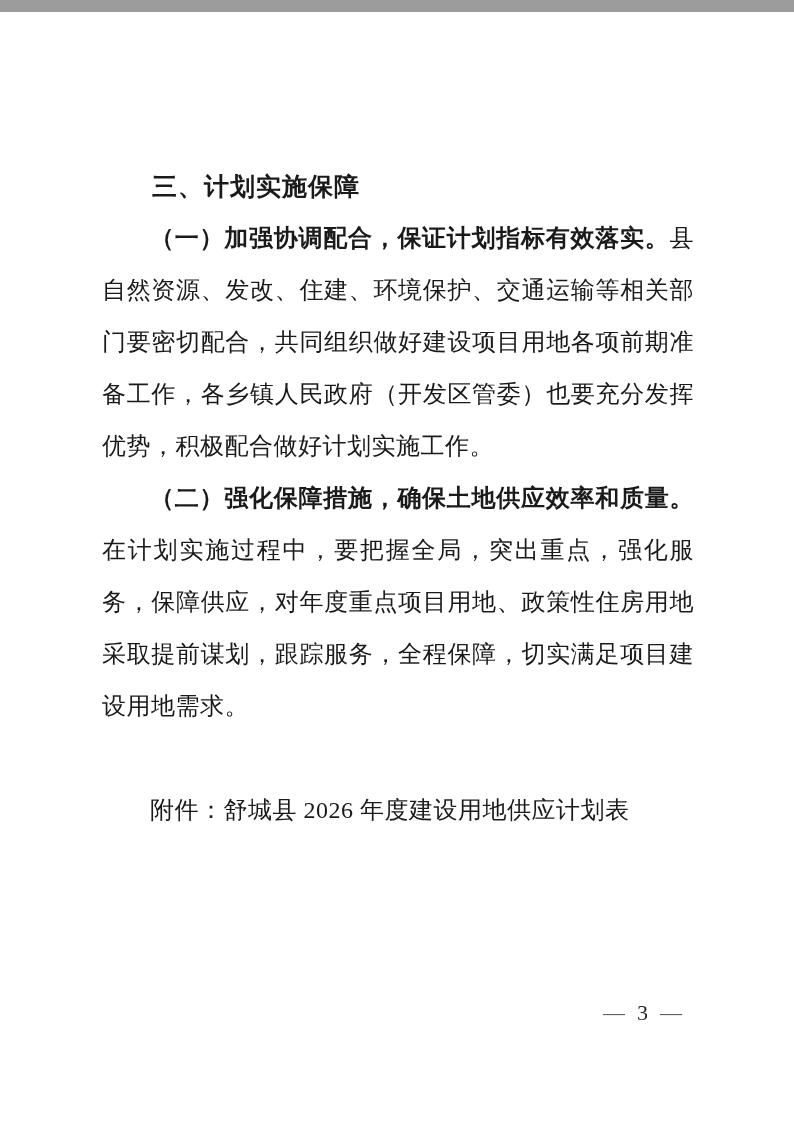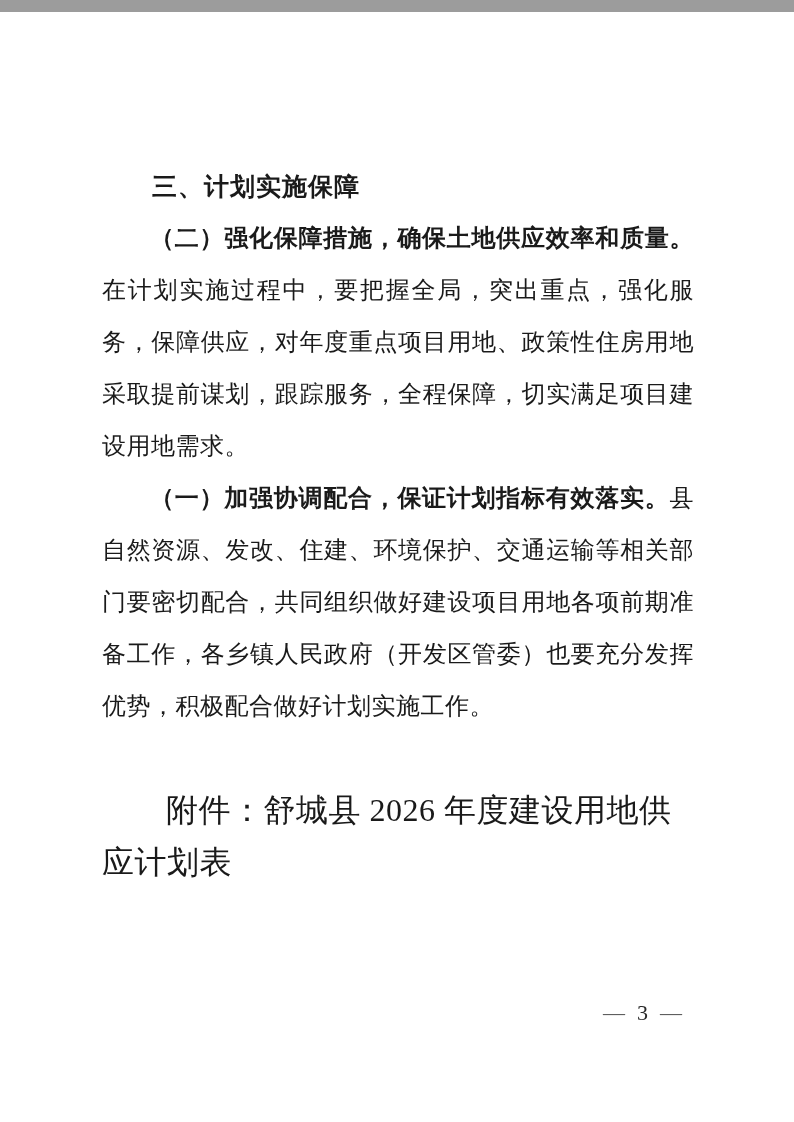--- a/index.html
+++ b/index.html
@@ -41,21 +41,21 @@
     text-align: justify;
     text-indent: 2em;
     letter-spacing: 0.5px;
   }
   .para .lead {
     font-weight: bold;
   }
   .attachment {
     margin: 52px 0 0 0;
     padding: 0;
-    font-size: 32px;
+    font-size: 24px;
     line-height: 52px;
     text-indent: 2em;
     letter-spacing: 0.5px;
   }
   .footer {
     position: absolute;
     right: 110px;
     bottom: 108px;
     font-size: 22px;
     line-height: 26px;
@@ -70,23 +70,23 @@
   }
 </style>
 </head>
 <body>
 
 <div class="page">
   <div class="content">
 
     <h2 class="doc-heading">三、计划实施保障</h2>
 
+    <p class="para"><span class="lead">（一）加强协调配合，保证计划指标有效落实。</span><span>县自然资源、发改、住建、环境保护、交通运输等相关部门要密切配合，共同组织做好建设项目用地各项前期准备工作，各乡镇人民政府（开发区管委）也要充分发挥优势，积极配合做好计划实施工作。</span></p>
+
     <p class="para"><span class="lead">（二）强化保障措施，确保土地供应效率和质量。</span><span>在计划实施过程中，要把握全局，突出重点，强化服务，保障供应，对年度重点项目用地、政策性住房用地采取提前谋划，跟踪服务，全程保障，切实满足项目建设用地需求。</span></p>
-
-    <p class="para"><span class="lead">（一）加强协调配合，保证计划指标有效落实。</span><span>县自然资源、发改、住建、环境保护、交通运输等相关部门要密切配合，共同组织做好建设项目用地各项前期准备工作，各乡镇人民政府（开发区管委）也要充分发挥优势，积极配合做好计划实施工作。</span></p>
 
     <p class="attachment"><span>附件：</span><span>舒城县 2026 年度建设用地供应计划表</span></p>
 
   </div>
 
   <div class="footer">
     <span class="dash">—</span>
     <span>3</span>
     <span class="dash">—</span>
   </div>

